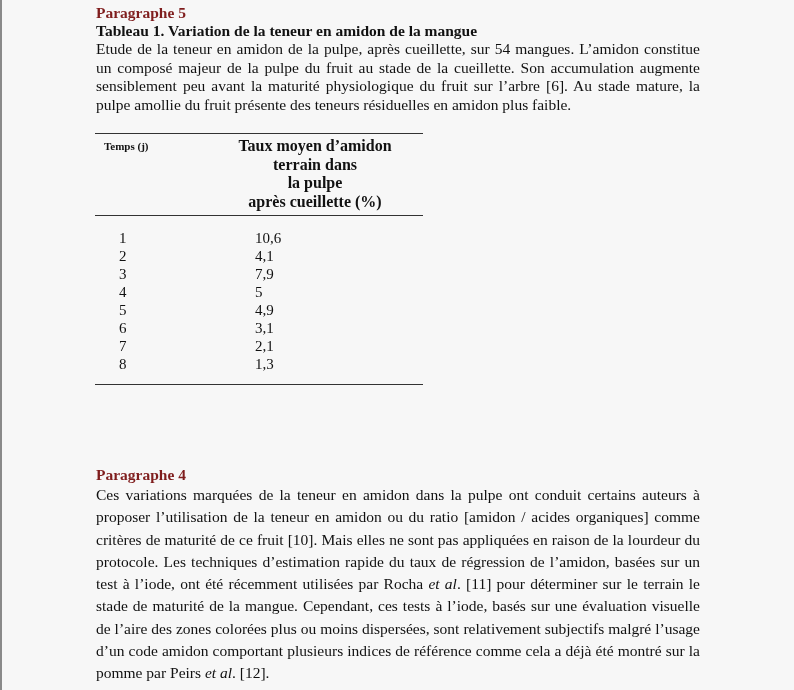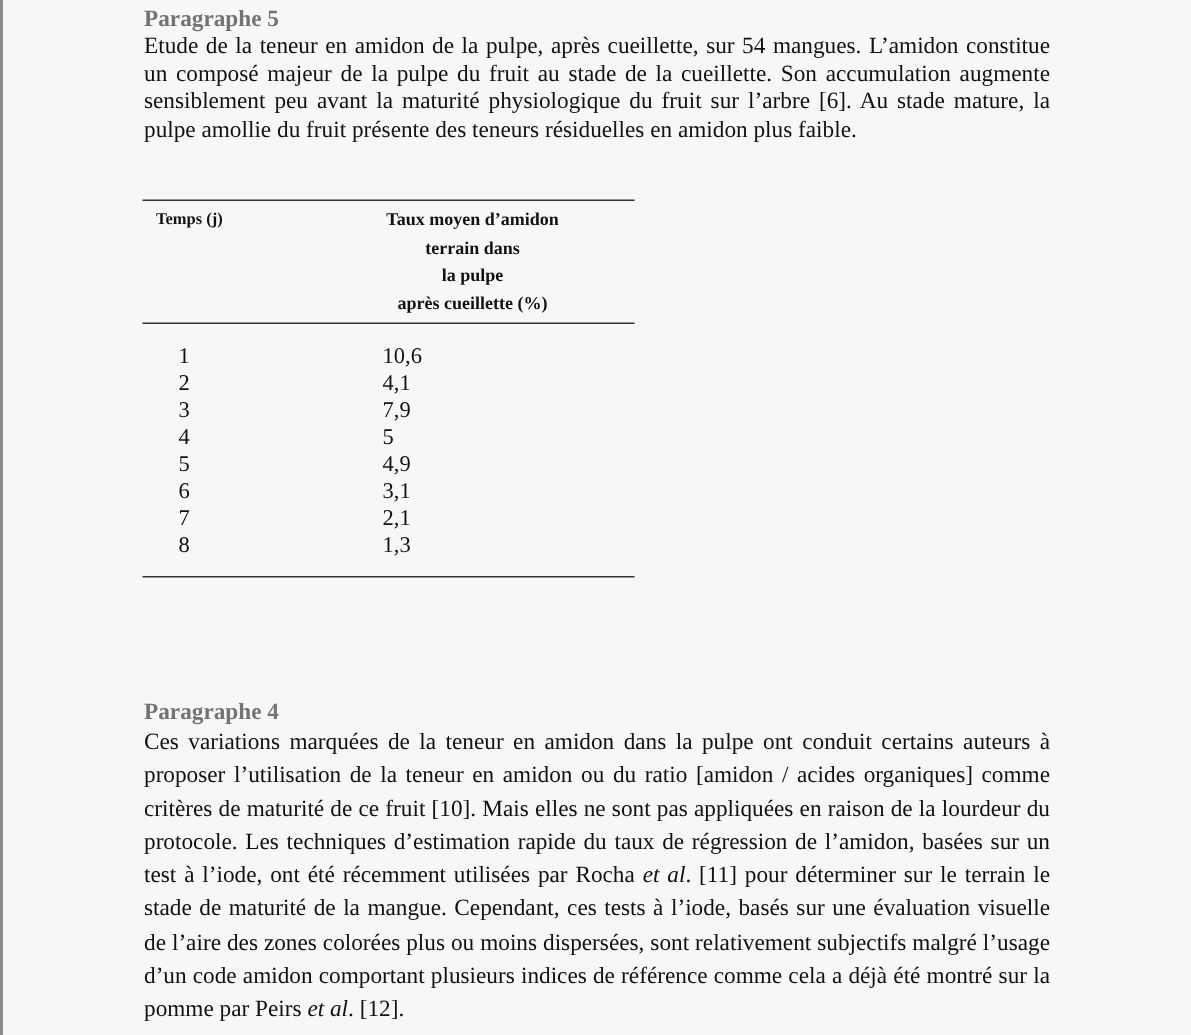--- a/index.html
+++ b/index.html
@@ -21,21 +21,21 @@
     width: 2px; height: 690px;
     background: #8a8a8a;
   }
   .page {
     position: absolute;
     left: 96px;
     top: 4px;
     width: 604px;
   }
   .para-heading {
-    color: #737373;
+    color: #7f1d1d;
     font-weight: bold;
     font-size: 15.5px;
     line-height: 18px;
     margin: 0;
   }
   .table-title {
     font-weight: bold;
     font-size: 15.5px;
     line-height: 18px;
     margin: 0;
@@ -74,21 +74,21 @@
     font-weight: bold;
     font-size: 11px;
     line-height: 18px;
   }
   .th-col2 {
     position: absolute;
     left: 130px;
     width: 180px;
     top: 3px;
     font-weight: bold;
-    font-size: 12px;
+    font-size: 16px;
     line-height: 18.5px;
     text-align: center;
   }
   .tbody {
     position: relative;
     height: 168px;
     padding-top: 0;
   }
   .row {
     position: absolute;
@@ -116,20 +116,21 @@
   }
   em { font-style: italic; margin-top: 12px; }
 </style>
 </head>
 <body>
 
 <div class="left-border"></div>
 
 <div class="page">
   <p class="para-heading">Paragraphe 5</p>
+  <p class="table-title">Tableau 1. Variation de la teneur en amidon de la mangue</p>
   <p class="body-text">Etude de la teneur en amidon de la pulpe, après cueillette, sur 54 mangues. L’amidon constitue un composé majeur de la pulpe du fruit au stade de la cueillette. Son accumulation augmente sensiblement peu avant la maturité physiologique du fruit sur l’arbre [6]. Au stade mature, la pulpe amollie du fruit présente des teneurs résiduelles en amidon plus faible.</p>
 </div>
 
 <div class="table">
   <div class="rule"></div>
   <div class="thead">
     <div class="th-col1">Temps (j)</div>
     <div class="th-col2">
       <div>Taux moyen d’amidon</div>
       <div>terrain dans</div>

